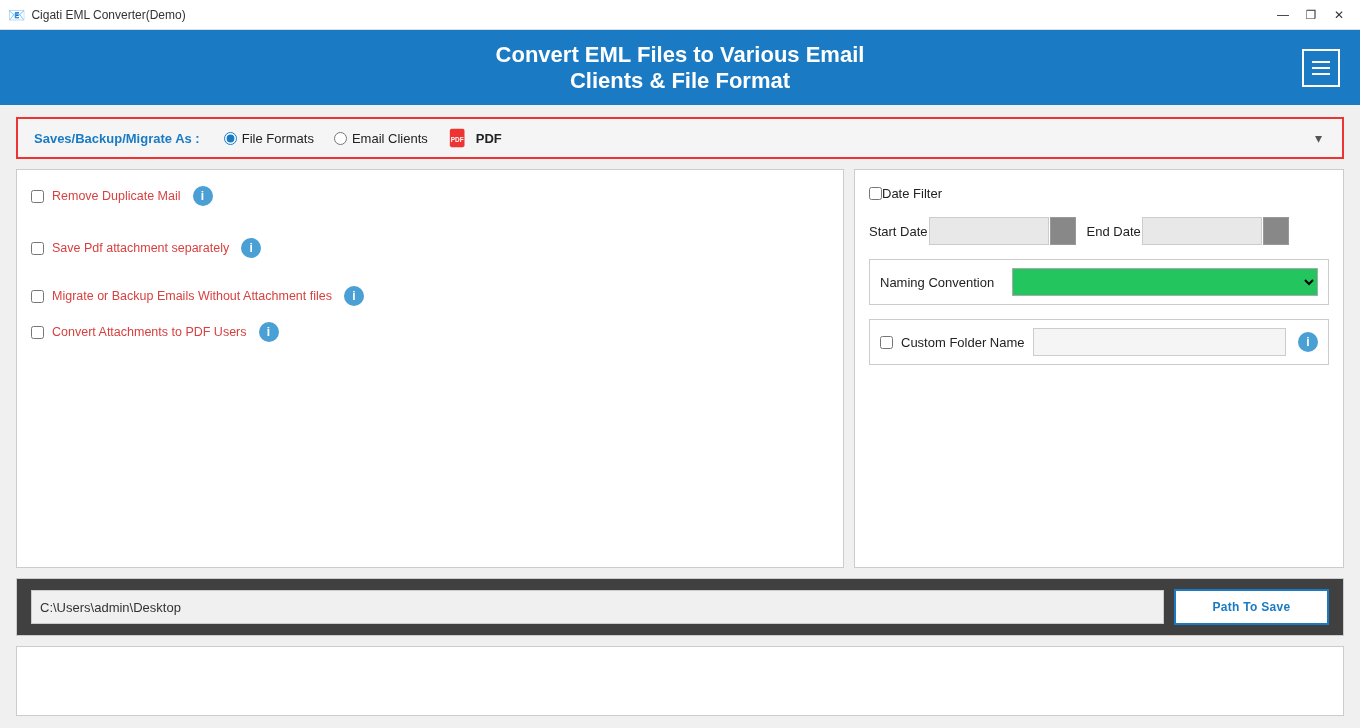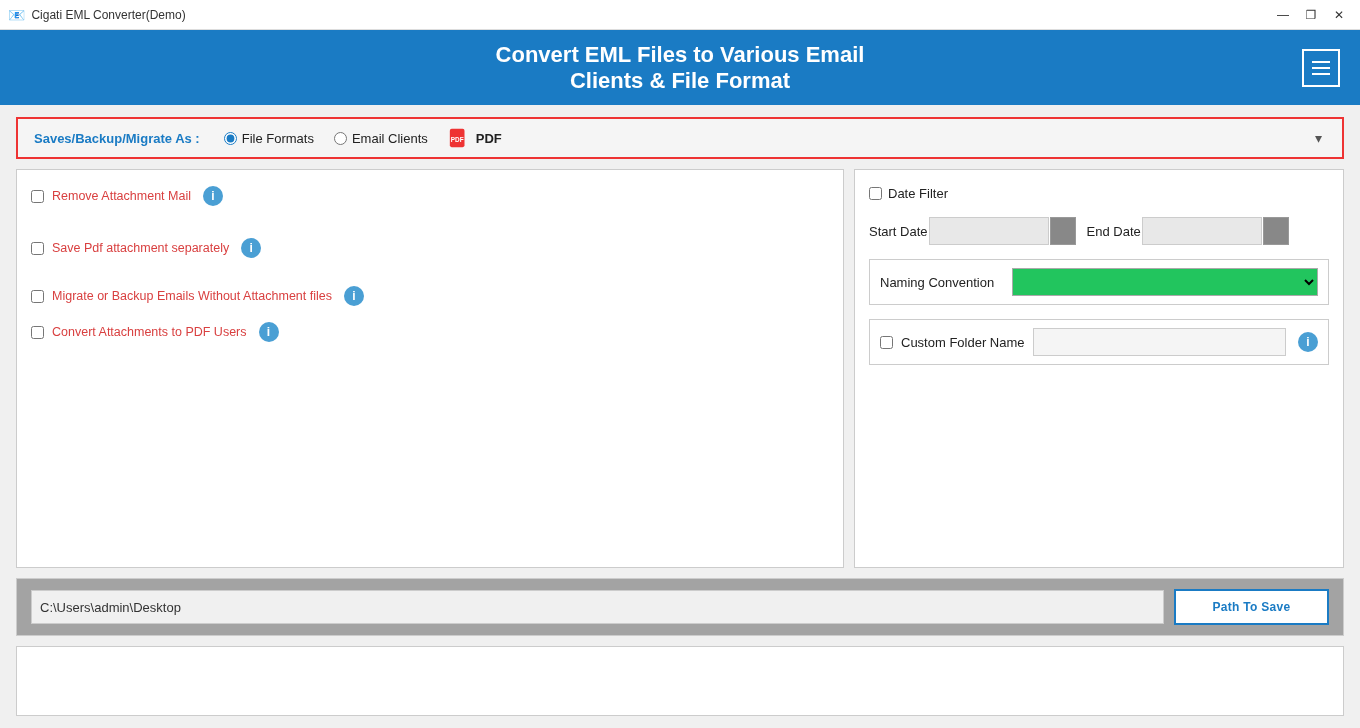--- a/index.html
+++ b/index.html
@@ -207,21 +207,20 @@
       display: flex;
       align-items: center;
       justify-content: center;
       margin-left: 4px;
     }
 
     
     .date-filter-row {
       display: flex;
       align-items: center;
-      gap: 6px;
     }
     .date-filter-row input[type=checkbox] {
       cursor: pointer;
       accent-color: #1a7bc4;
     }
     .date-filter-label {
       font-size: 13px;
     }
 
     .date-row {
@@ -294,21 +293,21 @@
       height: 28px;
       border: 1px solid #ccc;
       padding: 2px 6px;
       font-size: 12px;
       background: #f5f5f5;
     }
 
     
     .path-section {
       border: 1px solid #ccc;
-      background: #a3a3a3;
+      background: #404040;
       padding: 10px 14px;
       display: flex;
       align-items: center;
       gap: 10px;
     }
     .path-input {
       flex: 1;
       height: 34px;
       border: 1px solid #ccc;
       padding: 2px 8px;
@@ -386,21 +385,21 @@
       </div>
     </div>
     <span class="dropdown-arrow">▾</span>
   </div>
 
   <div class="options-panel">
 
     <div class="left-panel">
       <div class="option-row">
         <input type="checkbox" id="opt1" style="">
-        <label for="opt1" class="option-label">Remove Attachment Mail</label>
+        <label for="opt1" class="option-label">Remove Duplicate Mail</label>
         <button class="info-btn">i</button>
       </div>
       <div class="option-row" style="margin-top:18px;">
         <input type="checkbox" id="opt2" style="">
         <label for="opt2" class="option-label">Save Pdf attachment separately</label>
         <button class="info-btn">i</button>
       </div>
       <div class="option-row" style="margin-top:14px;">
         <input type="checkbox" id="opt3" style="">
         <label for="opt3" class="option-label">Migrate or Backup Emails Without Attachment files</label>

